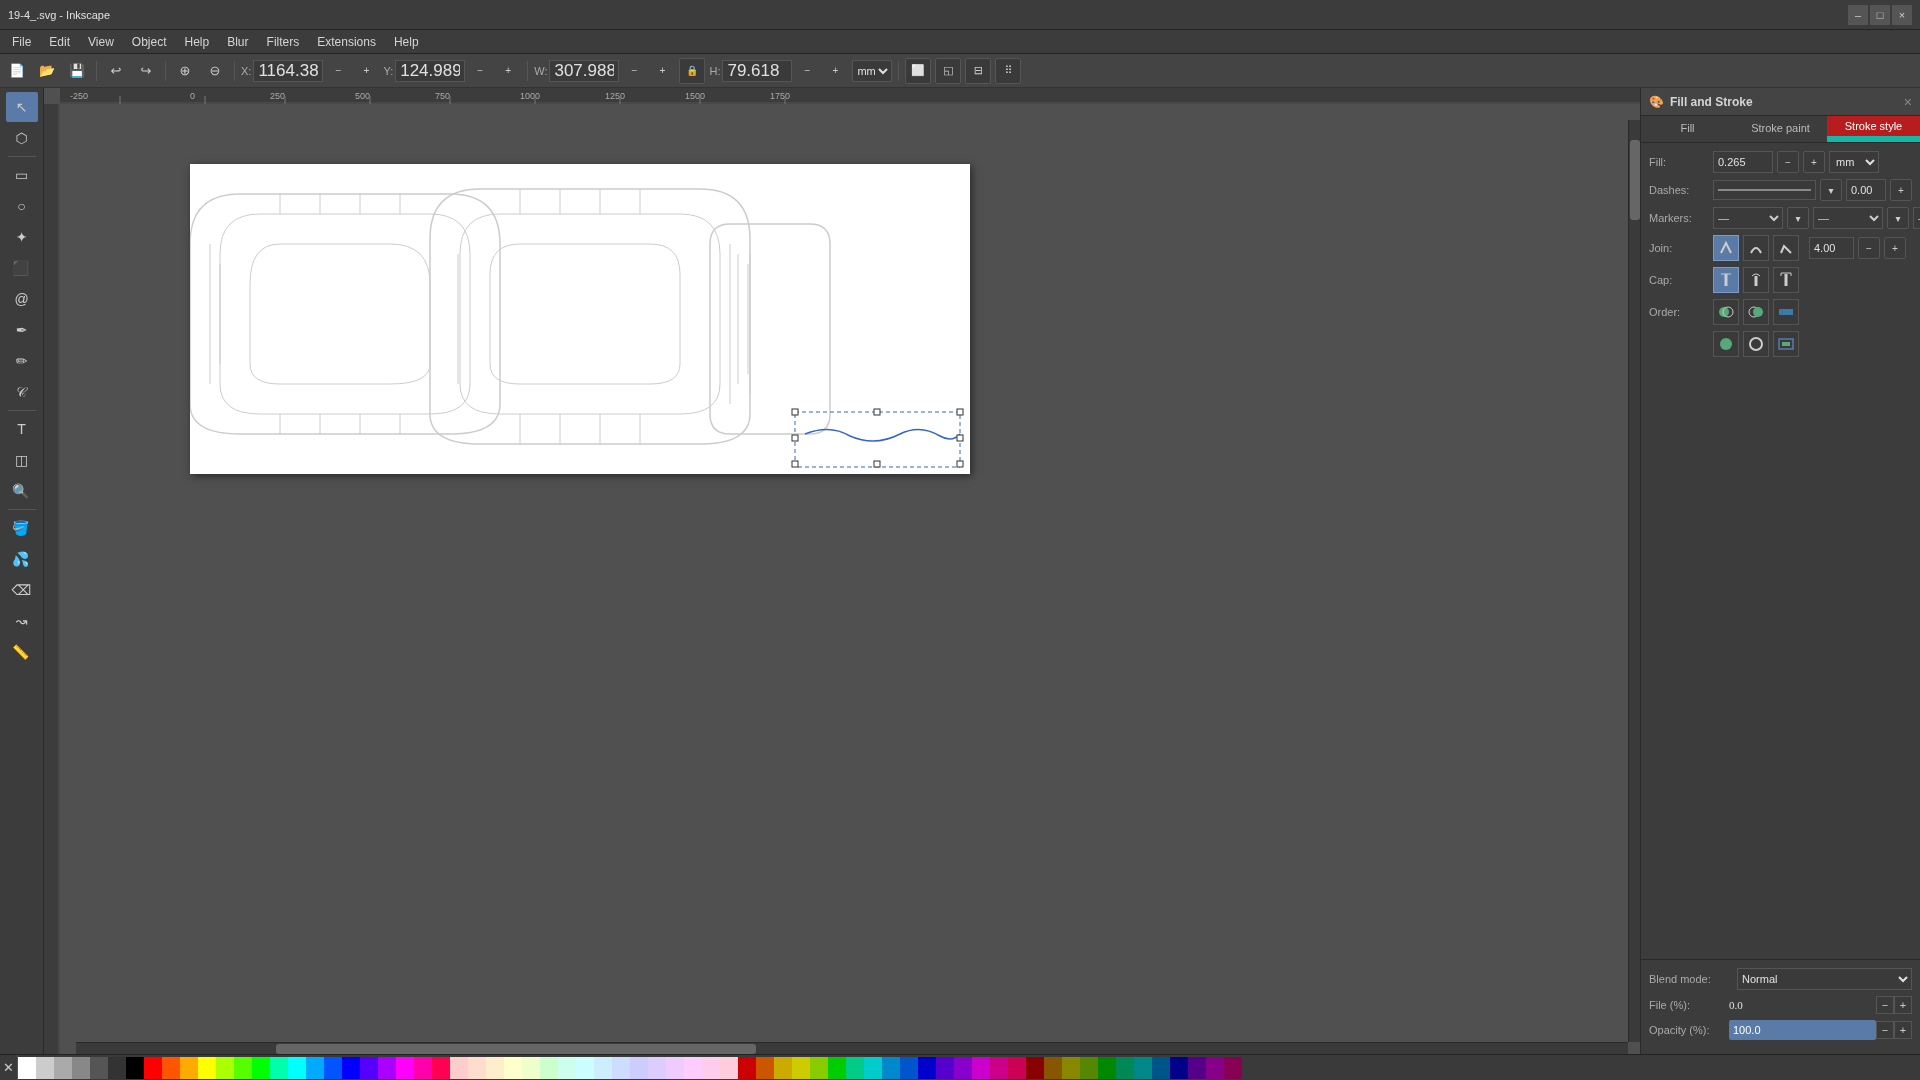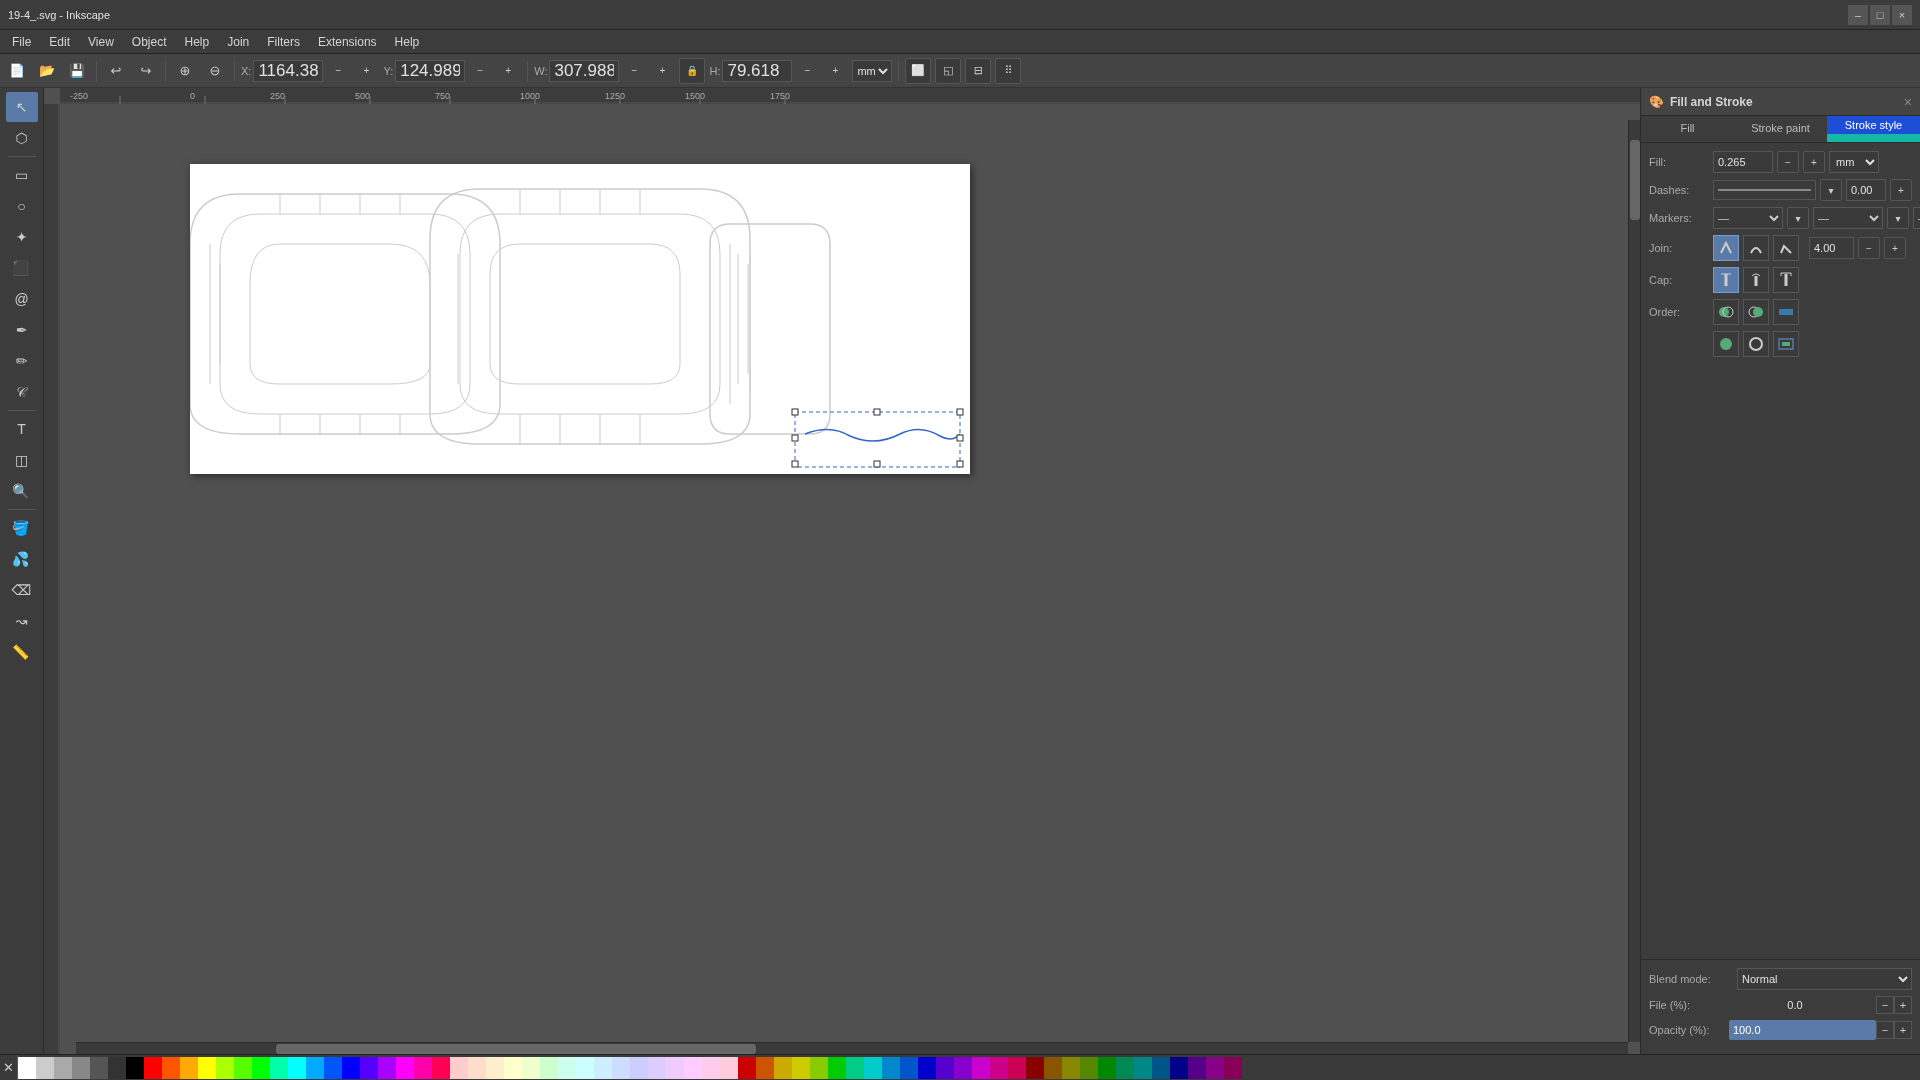--- a/index.html
+++ b/index.html
@@ -70,21 +70,21 @@
     }
     #panel-header { 
       height: 28px; background: #444; display: flex; align-items: center; 
       padding: 0 8px; border-bottom: 1px solid #2a2a2a; gap: 6px;
     }
     #panel-title { font-size: 12px; color: #d4d4d4; font-weight: bold; flex: 1; }
     #panel-close { background: none; border: none; color: #888; cursor: pointer; font-size: 14px; }
     
     #panel-tabs { display: flex; border-bottom: 1px solid #2a2a2a; }
     .panel-tab { flex: 1; height: 26px; display: flex; align-items: center; justify-content: center; font-size: 11px; cursor: pointer; color: #bbb; border-bottom: 2px solid transparent; }
-    .panel-tab.active { color: #fff; border-bottom: 8px solid #14b8a6; background: #1d4ed8; }
+    .panel-tab.active { color: #fff; border-bottom: 6px solid #14b8a6; background: #b91c1c; }
 
     #panel-content { flex: 1; padding: 8px; overflow-y: auto; }
 
     .panel-row { display: flex; align-items: center; margin-bottom: 6px; gap: 4px; }
     .panel-row-label { width: 60px; font-size: 11px; color: #aaa; flex-shrink: 0; }
     .panel-input { height: 22px; background: #3a3a3a; border: 1px solid #555; color: #e0e0e0; font-size: 11px; padding: 0 4px; }
     .panel-select { height: 22px; background: #3a3a3a; border: 1px solid #555; color: #e0e0e0; font-size: 11px; padding: 0 2px; }
     .panel-btn-sm { height: 22px; min-width: 22px; background: #3a3a3a; border: 1px solid #555; color: #ccc; cursor: pointer; font-size: 10px; display: flex; align-items: center; justify-content: center; border-radius: 2px; }
 
     
@@ -134,21 +134,21 @@
     <button class="title-btn close">×</button>
   </div>
 </div>
 
 <div id="menubar">
   <span class="menu-item">File</span>
   <span class="menu-item">Edit</span>
   <span class="menu-item">View</span>
   <span class="menu-item">Object</span>
   <span class="menu-item">Help</span>
-  <span class="menu-item">Join</span>
+  <span class="menu-item">Blur</span>
   <span class="menu-item">Filters</span>
   <span class="menu-item">Extensions</span>
   <span class="menu-item">Help</span>
 </div>
 
 <div id="toolbar">
 
   <button class="toolbar-btn">📄</button>
   <button class="toolbar-btn">📂</button>
   <button class="toolbar-btn">💾</button>
@@ -493,21 +493,21 @@
           <option>Multiply</option>
           <option>Screen</option>
           <option>Overlay</option>
           <option>Darken</option>
           <option>Lighten</option>
         </select>
       </div>
 
       <div class="blur-row">
         <span class="blur-label">File (%):</span>
-        <span class="blur-value" style="flex:1; text-align:center; margin-right:15px;">0.0</span>
+        <span class="blur-value" style="flex:1; text-align:left; margin-right:15px;font-family:Liberation Serif, serif;">0.0</span>
         <button class="blur-btn">−</button>
         <button class="blur-btn">+</button>
       </div>
 
       <div class="blur-row">
         <span class="blur-label">Opacity (%):</span>
         <div style="flex:1; height:20px; background:#5a7aa8; border-radius:2px; display:flex; align-items:center; padding:0 4px;">
           <span style="font-size:11px; color:#fff;">100.0</span>
         </div>
         <button class="blur-btn">−</button>

